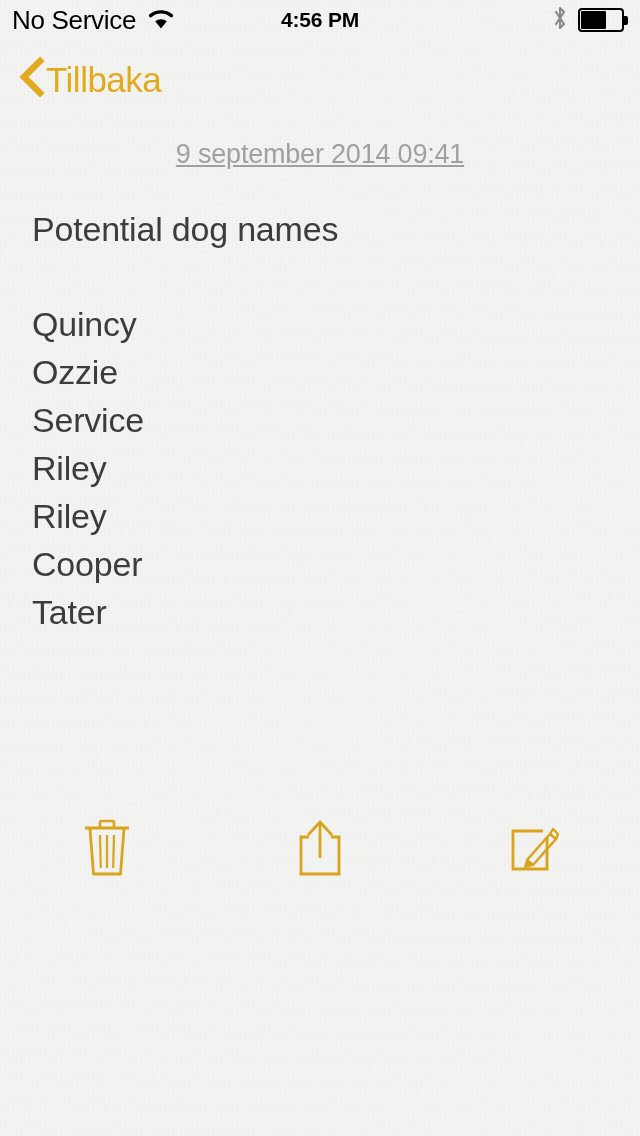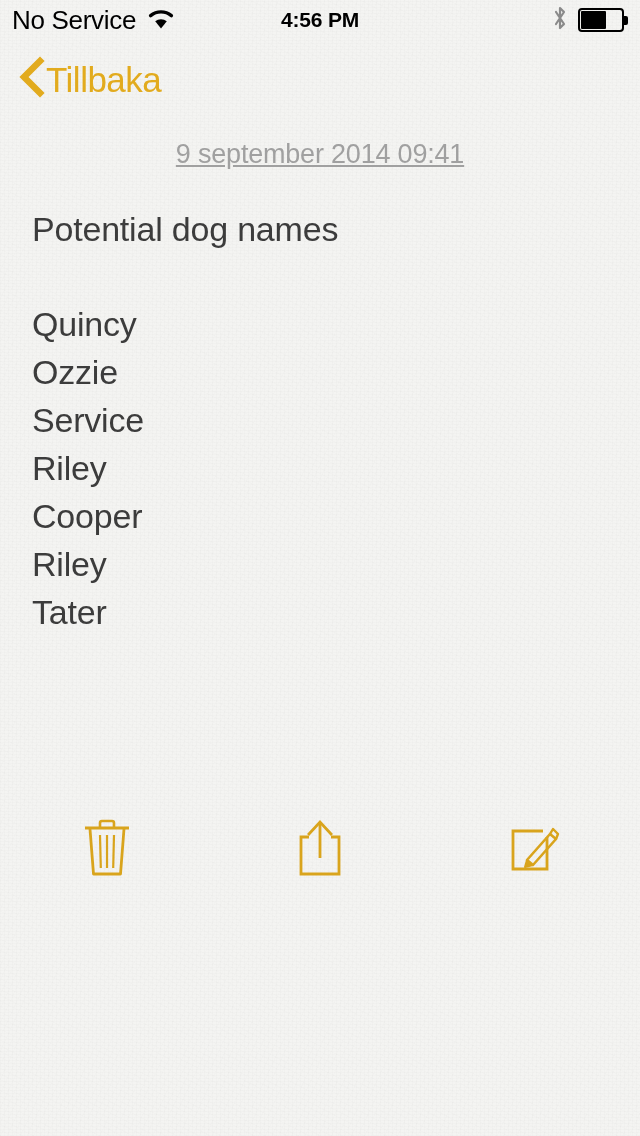--- a/index.html
+++ b/index.html
@@ -251,22 +251,22 @@
 
   <div class="note-date">9 september 2014 09:41</div>
 
   <div class="note-content">
     <div class="note-title">Potential dog names</div>
     <div class="note-spacer"></div>
     <div class="note-line">Quincy</div>
     <div class="note-line">Ozzie</div>
     <div class="note-line">Service</div>
     <div class="note-line">Riley</div>
+    <div class="note-line">Riley</div>
     <div class="note-line">Cooper</div>
-    <div class="note-line">Riley</div>
     <div class="note-line">Tater</div>
   </div>
 
   <div class="toolbar">
 
     <div class="toolbar-btn">
       <span>
         <svg width="56" height="62" viewBox="0 0 56 62">
 
           <path d="M21 10 L21 6 Q21 4 23 4 L33 4 Q35 4 35 6 L35 10" fill="none" stroke="#d9a41c" stroke-width="2.6" stroke-linejoin="round"></path>

